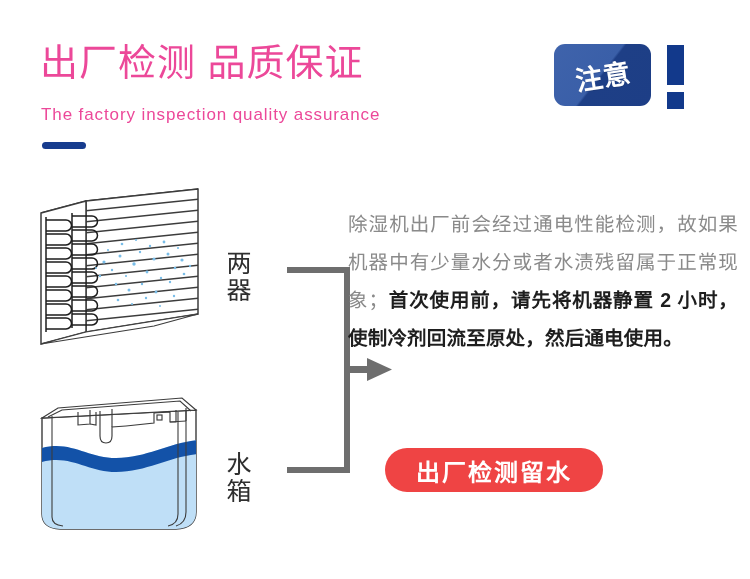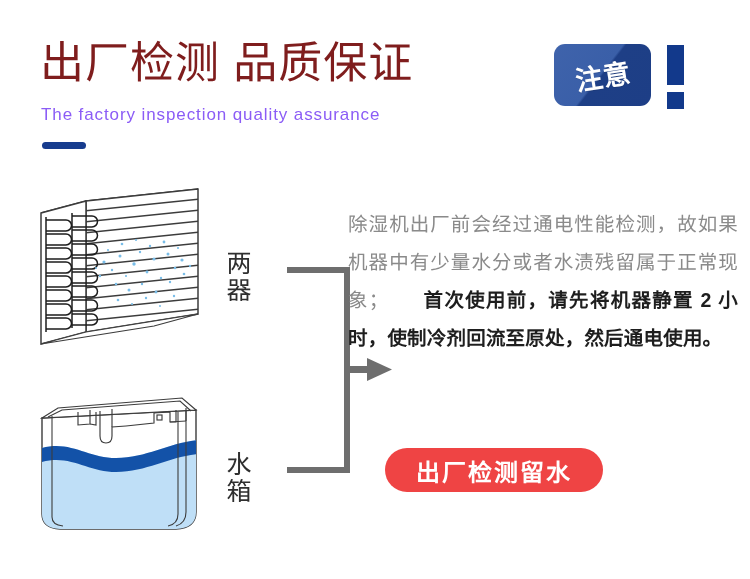--- a/index.html
+++ b/index.html
@@ -18,35 +18,35 @@
     height: 579px;
     background: #ffffff;
     overflow: hidden;
   }
 
   
   .hdr-title {
     position: absolute;
     left: 40px;
     top: 35px;
-    font-size: 44px;
+    font-size: 38px;
     line-height: 56px;
     letter-spacing: 1px;
-    color: #7f1d1d;
+    color: #ec4899;
     font-weight: 400;
     white-space: pre;
   }
   .hdr-sub {
     position: absolute;
     left: 41px;
     top: 103px;
     font-size: 17px;
     line-height: 24px;
     letter-spacing: 0.9px;
-    color: #8b5cf6;
+    color: #ec4899;
     font-weight: 400;
     white-space: pre;
   }
   .hdr-rule {
     position: absolute;
     left: 42px;
     top: 142px;
     width: 44px;
     height: 7px;
     border-radius: 4px;
@@ -152,21 +152,20 @@
     font-size: 19.5px;
     line-height: 38px;
     color: #8a8a8a;
     font-weight: 400;
     letter-spacing: 0.2px;
     text-align: justify;
   }
   .body-copy .em {
     color: #1e1e1e;
     font-weight: 700;
-    margin-left: 34px;
   }
 
   
   .pill {
     position: absolute;
     left: 385px;
     top: 448px;
     width: 218px;
     height: 44px;
     border-radius: 22px;

